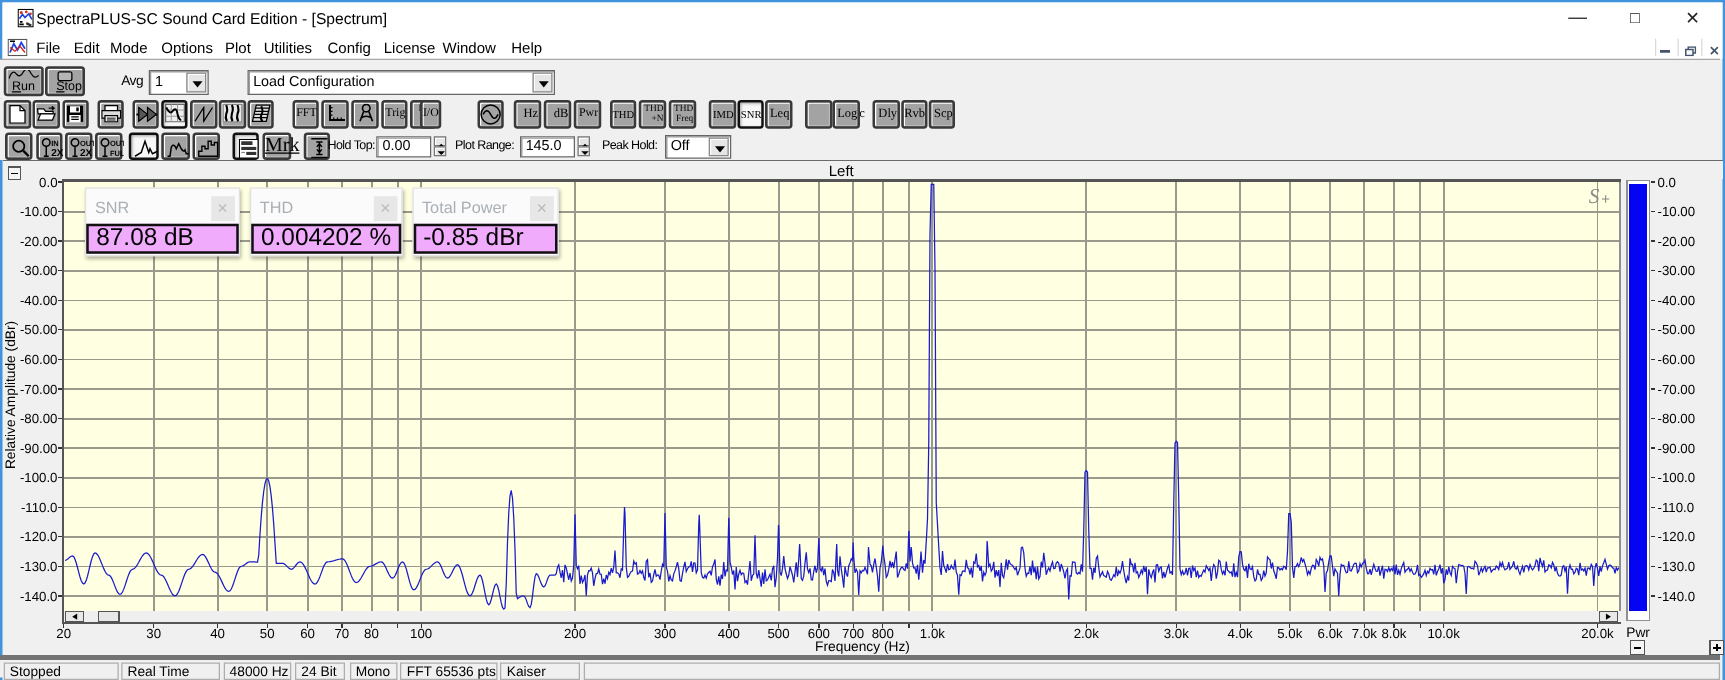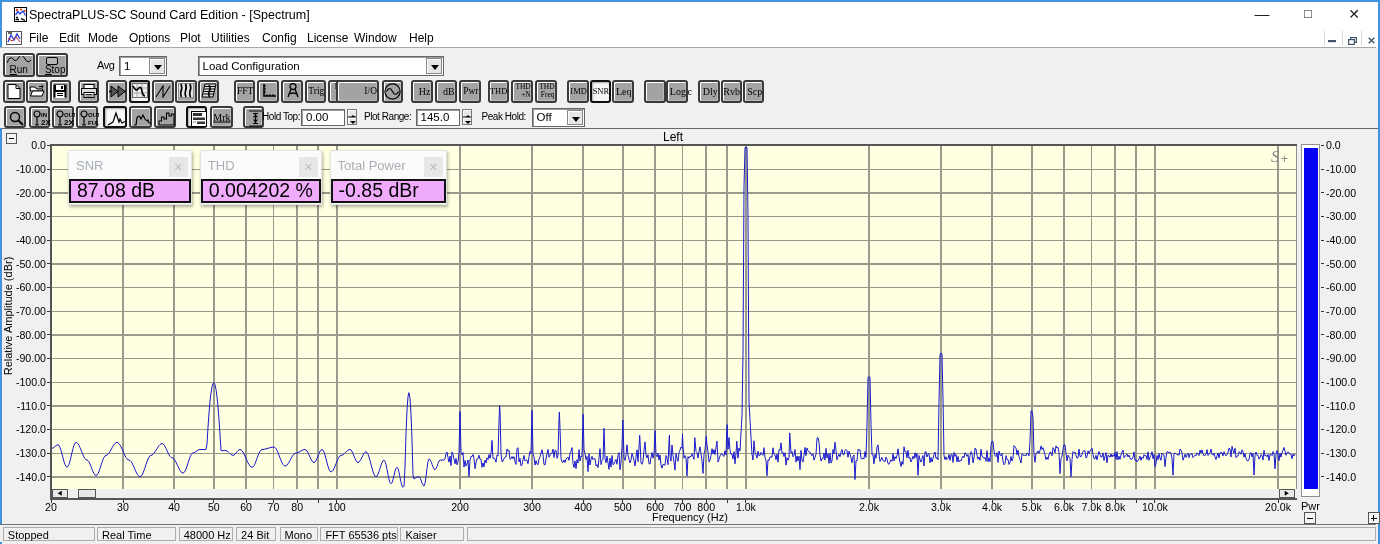--- a/index.html
+++ b/index.html
@@ -24,21 +24,21 @@
 .spin{position:absolute;width:10px}
 .spin div{position:relative;height:8.2px;background:#e6e6e6;border:1px solid #777;box-shadow:inset 1px 1px 0 #fff}
 .spin .u:after{content:"";position:absolute;left:2px;top:2px;border:3px solid transparent;border-bottom:3.5px solid #000}
 .spin .d:after{content:"";position:absolute;left:2px;top:3px;border:3px solid transparent;border-top:3.5px solid #000}
 .panel{position:absolute;top:150px;height:54.5px;background:#fbfbfb;box-shadow:1px 2px 3px rgba(0,0,0,.3);border:1px solid #e2e2e2}
 .panel .hd{position:absolute;left:7px;top:7px;font-size:13px;color:#a9afb5}
 .panel .px{position:absolute;right:3px;top:6px;width:19px;height:20px;background:#e7e7e7;color:#bdbdbd;
 font-size:11px;text-align:center;line-height:20px}
 .panel .val{position:absolute;left:0px;right:0px;bottom:0.5px;height:24px;background:#f0abfc;
 border:2px solid #111;font-size:19.5px;color:#000;padding-left:6px;line-height:19px}
-.status{left:0;top:524px;width:1376px;height:18px;background:#f0f0f0;border-top:1px solid #737373}
+.status{left:0;top:524px;width:1376px;height:18px;background:#f0f0f0;border-top:4px solid #737373}
 .sbox{position:absolute;top:1.5px;height:14px;border:1px solid #adadad;font-size:11px;color:#000;
 padding:1.5px 0 0 4px;background:#f0f0f0}
 svg text{shape-rendering:auto}
 </style></head><body>
 
 <div class="abs" style="left:0;top:0;width:1380px;height:2px;background:#3f94dd"></div>
 <div class="abs" style="left:0;top:0;width:2px;height:544px;background:#3f94dd"></div>
 <div class="abs" style="left:1378px;top:0;width:2px;height:544px;background:#3f94dd"></div>
 <div class="abs titlebar"></div>
 <svg class="abs" style="left:14px;top:7px" width="13" height="15" viewBox="0 0 13 15">
@@ -185,21 +185,21 @@
       <circle cx="7" cy="3.5" r="3" fill="none" stroke="#000" stroke-width="1.3"></circle>
       <path d="M5,6 L2,14 M9,6 L12,14 M2.5,11.5 Q7,8.5 11.5,11.5" stroke="#000" stroke-width="1.3" fill="none"></path>
     </svg>
   </div>
 <div class="btn" style="left:304.8px;top:79.5px;width:21.5px;height:23px">
     <div class="ticon" style="top:50%;transform:translateY(-50%);font-size:9.5px;">Trig</div>
   </div>
 <div class="btn" style="left:327.8px;top:79.5px;width:21.5px;height:23px">
     <div class="ticon" style="top:1.5px;font-size:7.5px;line-height:7.6px;">Run<br>Ctrl</div>
   </div>
-<div class="btn" style="left:336px;top:79.5px;width:43px;height:23px">
+<div class="btn" style="left:336px;top:79.5px;width:17px;height:23px">
     <div class="ticon" style="top:50%;transform:translateY(-50%);font-size:9.5px;">I/O</div>
   </div>
 <div class="btn" style="left:381.7px;top:79.5px;width:21.5px;height:23px">
     <svg style="position:absolute;left:0.8px;top:1px" width="17" height="17" viewBox="0 0 17 17">
       <circle cx="8.5" cy="8.5" r="7.6" fill="none" stroke="#000" stroke-width="1.2"></circle>
       <path d="M2.5,8.5 Q5.5,2.5 8.5,8.5 Q11.5,14.5 14.5,8.5" stroke="#000" stroke-width="1.2" fill="none"></path>
     </svg>
   </div>
 <div class="btn" style="left:411px;top:79.5px;width:21.5px;height:23px">
     <div class="ticon" style="top:50%;transform:translateY(-50%);font-size:10px;">Hz</div>
@@ -292,21 +292,21 @@
 <div class="btn pressed" style="left:185.5px;top:106px;width:21.5px;height:21.5px">
     <svg style="position:absolute;left:3px;top:2.5px" width="16" height="16" viewBox="0 0 16 16">
       <rect x="0.5" y="0.5" width="15" height="15" fill="#fff" stroke="#000"></rect>
       <rect x="2" y="2" width="9" height="3" fill="#333"></rect>
       <rect x="2" y="6.5" width="12" height="2.5" fill="#333"></rect>
       <rect x="6" y="10.5" width="8" height="2.5" fill="#333"></rect>
       <rect x="2" y="10.5" width="3" height="1" fill="#888"></rect>
     </svg>
   </div>
 <div class="btn" style="left:210px;top:106px;width:22.6px;height:21.5px">
-    <div class="ticon" style="top:50%;transform:translateY(-50%);font-size:10px;text-decoration:underline;">Mrk</div>
+    <div class="ticon" style="top:50%;transform:translateY(-50%);font-size:16px;text-decoration:underline;">Mrk</div>
   </div>
 <div class="btn" style="left:242.9px;top:106px;width:21.5px;height:21.5px">
     <svg style="position:absolute;left:3px;top:2px" width="15" height="17" viewBox="0 0 15 17">
       <path d="M1,1 H14 M1,16 H14 M7.5,3.5 V13.5 M5,3.5 h5 M5,13.5 h5 M7.5,5 l-2,2.5 M7.5,5 l2,2.5 M7.5,12 l-2,-2.5 M7.5,12 l2,-2.5" stroke="#000" stroke-width="1.2" fill="none"></path>
     </svg>
   </div>
 <div class="lab" style="left:262px;top:111px">Hold Top:</div>
 <div class="combo" style="left:301px;top:108.5px;width:44px;height:17px">
     <div class="tx" style="top:1.5px">0.00</div>
   </div>

